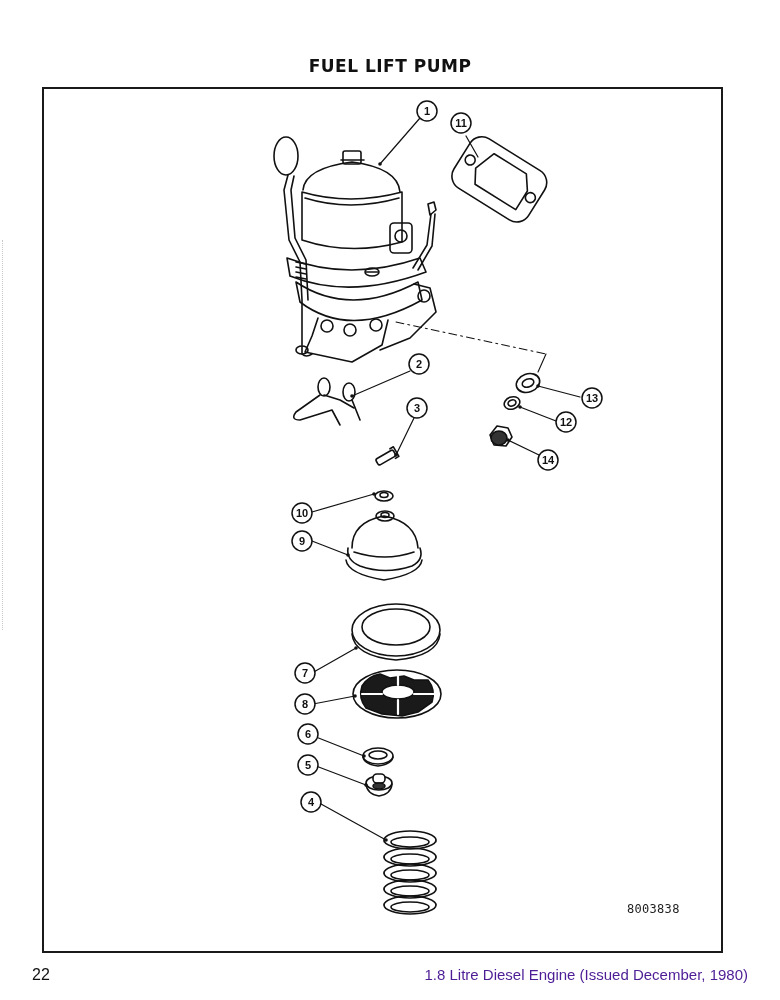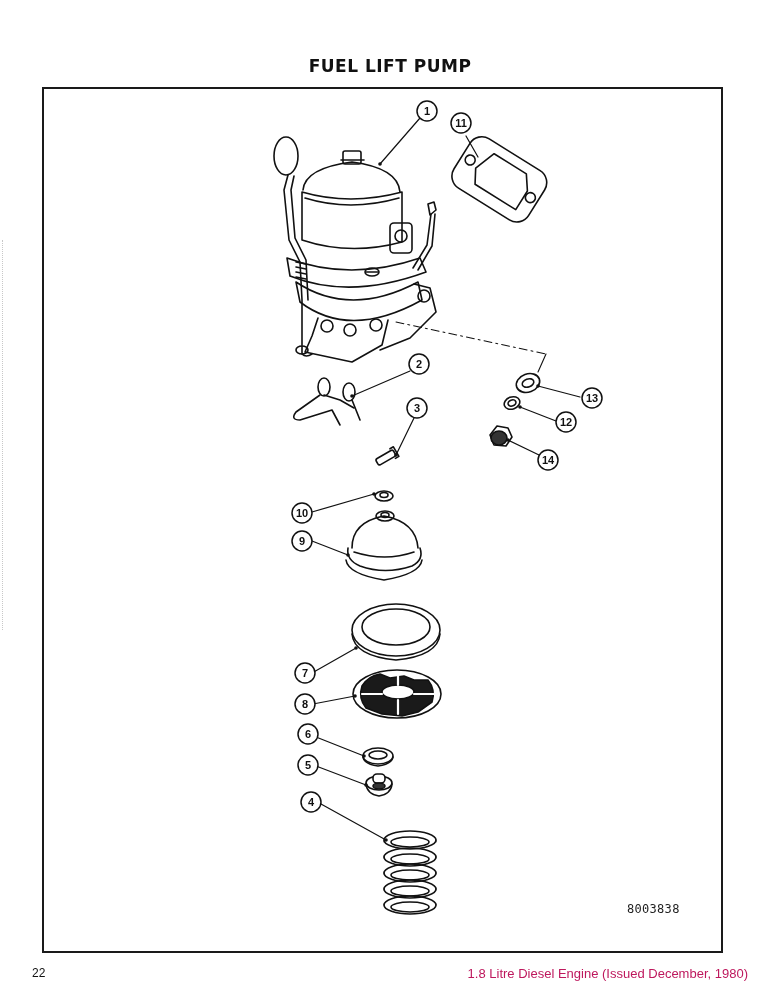--- a/index.html
+++ b/index.html
@@ -1,22 +1,22 @@
 <!DOCTYPE html>
 <html><head>
 <meta charset="utf-8">
 <style>
   html,body{margin:0;padding:0;background:#fff;}
   body{width:780px;height:1000px;position:relative;overflow:hidden;font-family:"Liberation Sans",sans-serif;color:#111;}
   .page-title{position:absolute;left:0;width:780px;top:56px;text-align:center;font-family:"DejaVu Sans",sans-serif;font-weight:bold;font-size:17px;letter-spacing:0.5px;color:#111;}
   .frame{position:absolute;left:42px;top:87px;width:681px;height:866px;border:2px solid #1a1a1a;box-sizing:border-box;}
   .diagram{position:absolute;left:0;top:0;width:780px;height:1000px;}
   .fig-code{position:absolute;left:627px;top:902px;font-family:"DejaVu Sans Mono",monospace;font-size:12px;color:#222;letter-spacing:0.3px;}
-  .footer-page{position:absolute;left:32px;top:966px;font-size:12px;color:#111;}
-  .footer-doc{position:absolute;right:32px;top:966px;font-size:13px;color:#be185d;}
+  .footer-page{position:absolute;left:32px;top:966px;font-size:16px;color:#111;}
+  .footer-doc{position:absolute;right:32px;top:966px;font-size:15px;color:#4c1d95;}
   .callout-num{font-family:"Liberation Sans",sans-serif;font-weight:bold;font-size:11px;}
   .scan-dots{position:absolute;left:2px;top:240px;width:3px;height:390px;border-left:1px dotted #c8c8c8;}
 </style>
 </head>
 <body>
 
 <div class="page-title">FUEL LIFT PUMP</div>
 
 <div class="frame"></div>
 <div class="scan-dots"></div>

